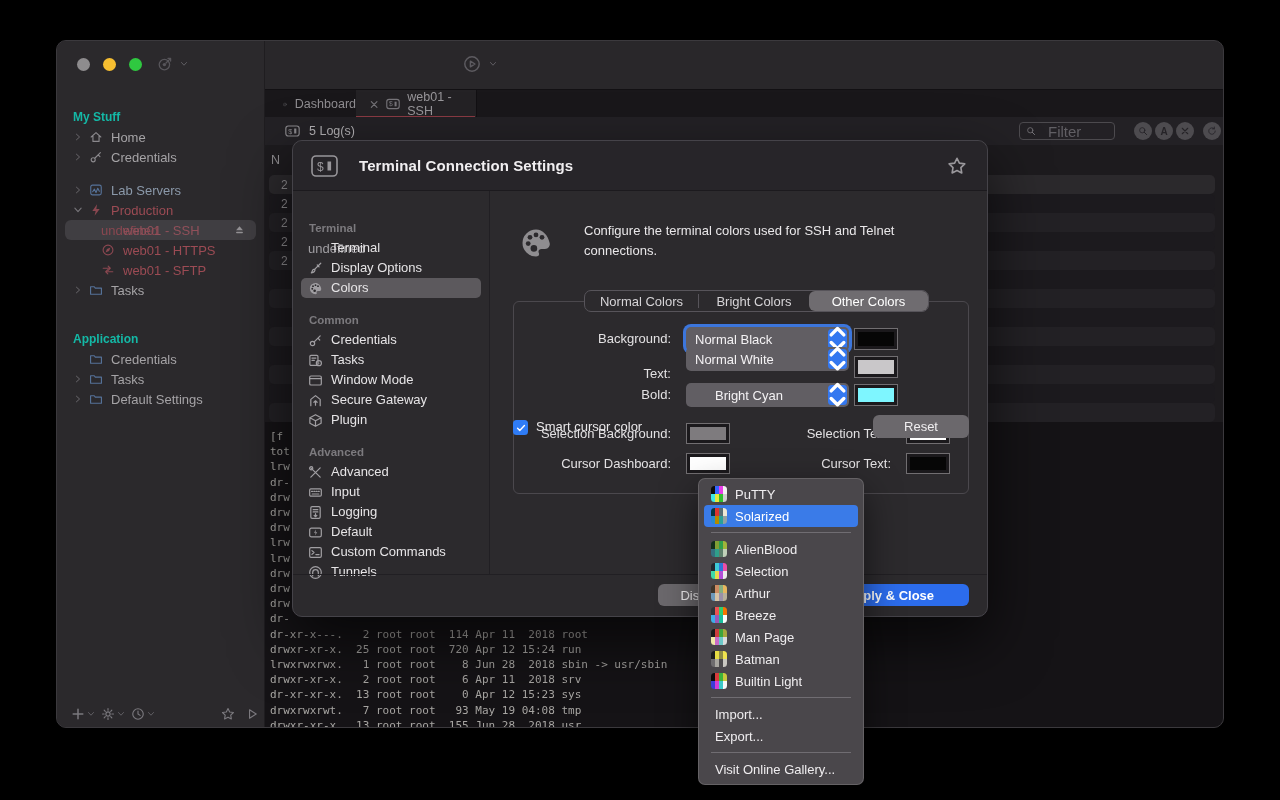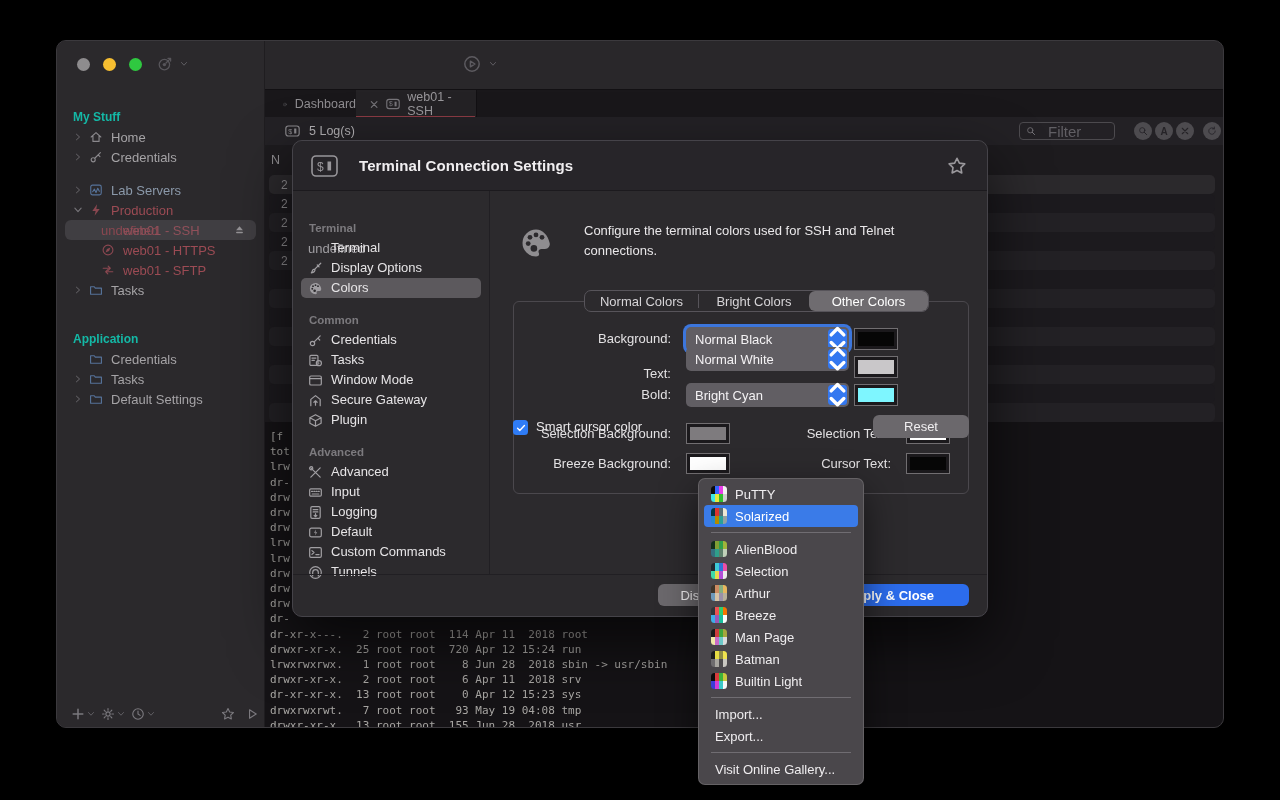--- a/index.html
+++ b/index.html
@@ -646,42 +646,42 @@
             <span class="popup-cap">
               <svg viewBox="0 0 9 12" fill="none" stroke="#fff" stroke-width="1.6" stroke-linecap="round" stroke-linejoin="round">
                 <path d="M1.5 4.2 L4.5 1.2 L7.5 4.2 M1.5 7.8 L4.5 10.8 L7.5 7.8"></path>
               </svg>
             </span>
           </div>
           <div class="well" style="left: 364px; top: 165px;">
             <div class="chip" style="background: rgb(201, 199, 201);"></div>
           </div>
           <div class="prow-label" style="right: 316px; top: 196px;">Bold:</div>
-          <div class="popup" style="left: 196px; top: 192px;">
+          <div class="popup" style="left: 196px; top: 192px; padding-left: 20px;">
             <span class="popup-val">Bright Cyan</span>
             <span class="popup-cap">
               <svg viewBox="0 0 9 12" fill="none" stroke="#fff" stroke-width="1.6" stroke-linecap="round" stroke-linejoin="round">
                 <path d="M1.5 4.2 L4.5 1.2 L7.5 4.2 M1.5 7.8 L4.5 10.8 L7.5 7.8"></path>
               </svg>
             </span>
           </div>
           <div class="well" style="left: 364px; top: 193px;">
             <div class="chip" style="background: rgb(126, 246, 255);"></div>
           </div>
         </div>
       <div id="well-rows">
           <div class="prow-label" style="right: 316px; top: 235px;">Selection Background:</div>
           <div class="well" style="left: 196px; top: 232px; height: 21px;">
             <div class="chip" style="background: rgb(126, 123, 126);"></div>
           </div>
           <div class="prow-label" style="right: 96px; top: 235px;">Selection Text:</div>
           <div class="well" style="left: 416px; top: 232px; height: 21px;">
             <div class="chip" style="background: rgb(255, 255, 255);"></div>
           </div>
-          <div class="prow-label" style="right: 316px; top: 265px;">Breeze Background:</div>
+          <div class="prow-label" style="right: 316px; top: 265px;">Cursor Dashboard:</div>
           <div class="well" style="left: 196px; top: 262px; height: 21px;">
             <div class="chip" style="background: rgb(255, 255, 255);"></div>
           </div>
           <div class="prow-label" style="right: 96px; top: 265px;">Cursor Text:</div>
           <div class="well" style="left: 416px; top: 262px; height: 21px;">
             <div class="chip" style="background: rgb(6, 6, 6);"></div>
           </div>
         </div>
 
       <div class="checkbox">

